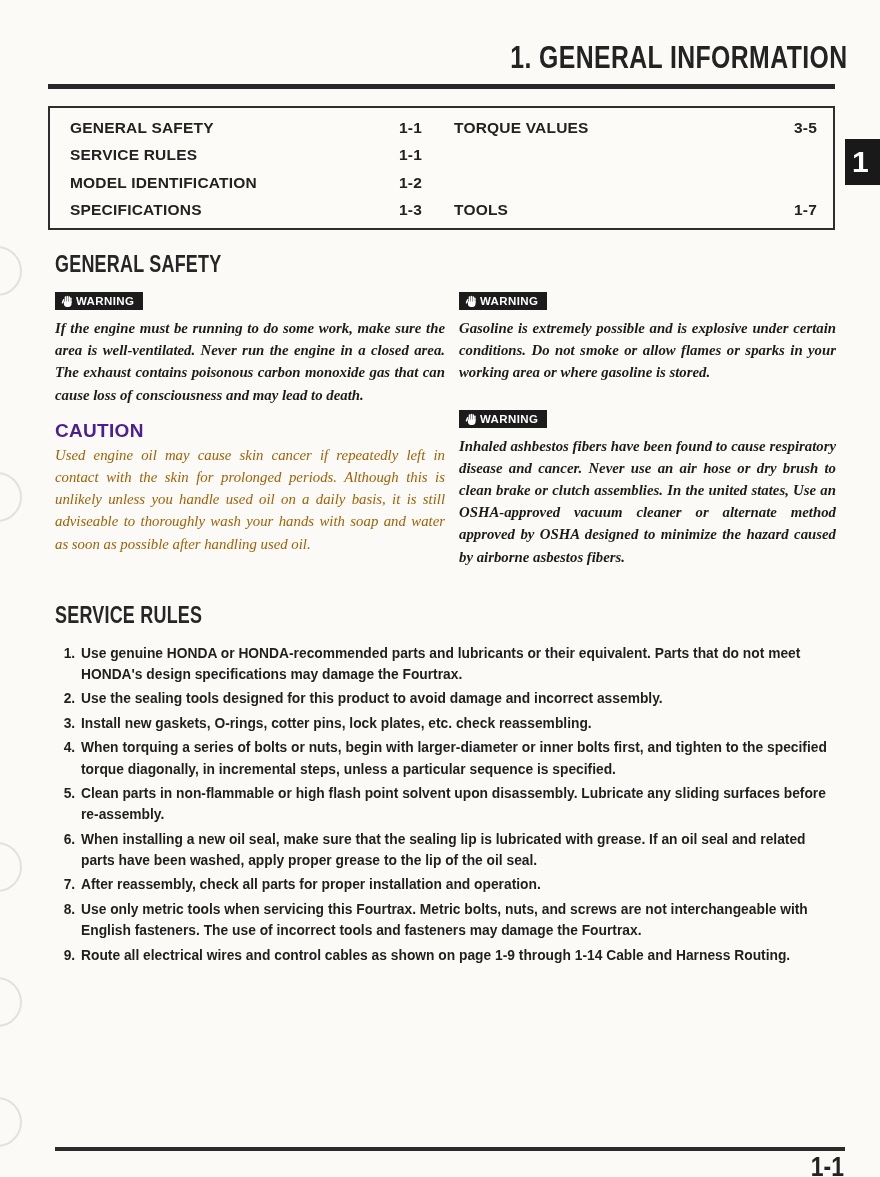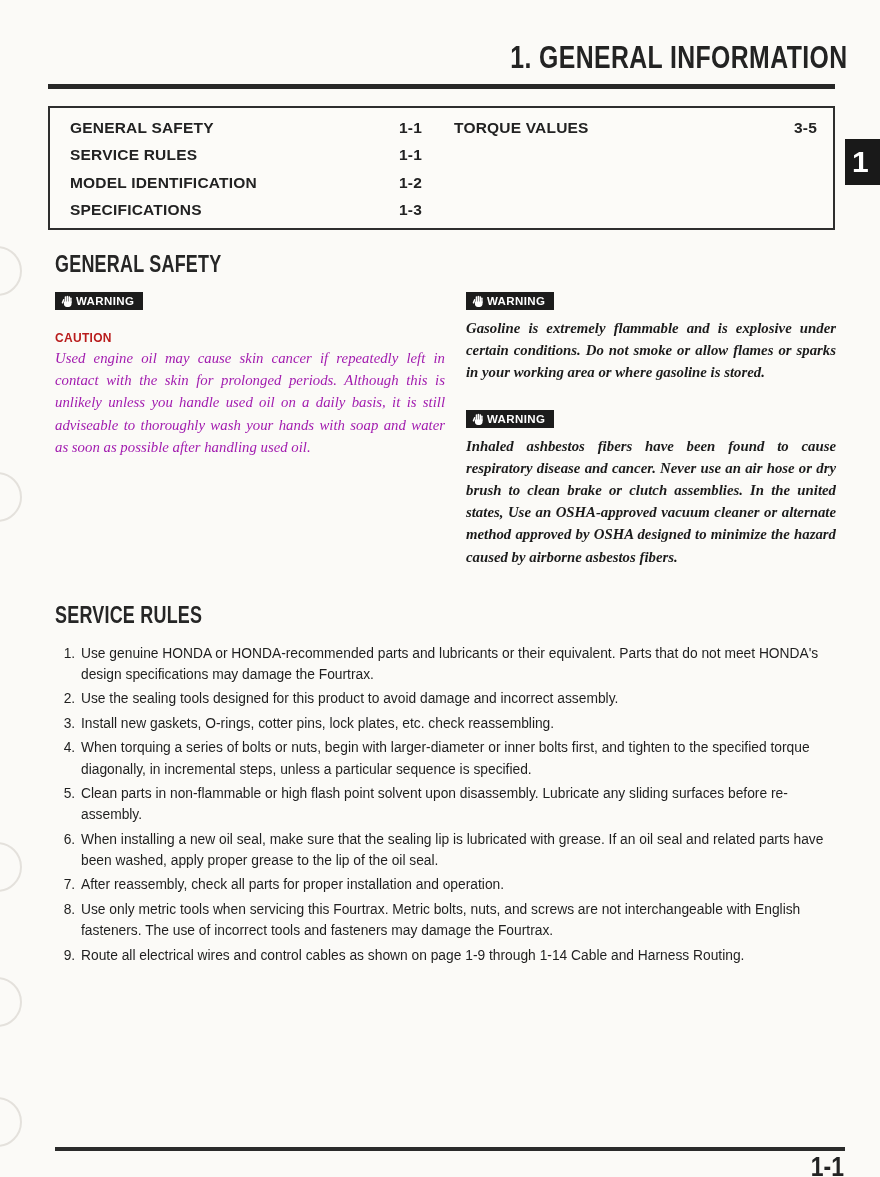--- a/index.html
+++ b/index.html
@@ -49,51 +49,51 @@
   }
 
   
   .content { position:absolute; top:207px; left:55px; width:781px; }
   .section-heading {
     font-size:23px; font-weight:bold; color:#262626;
     transform:scaleX(0.78); transform-origin:left center;
     white-space:nowrap; letter-spacing:0.3px;
     margin:0 0 14px 0;
   }
-  .cols { display:flex; gap:21px; }
+  .cols { display:flex; gap:14px; }
   .col-left  { width:390px; }
   .col-right { flex:1; }
 
   .badge {
     display:inline-flex; align-items:center; gap:3px;
     background:#1c1c1c; color:#ffffff;
     font-size:11.5px; font-weight:bold; letter-spacing:0.4px;
     padding:3px 9px 3px 6px; margin-bottom:7px;
   }
   .warn-text {
     font-family:"Liberation Serif", serif;
     font-style:italic; font-weight:bold;
     font-size:14.8px; line-height:1.5; text-align:justify;
     margin:0 0 12px 0; color:#1b1b1b;
   }
   .caution-label {
-    font-size:12px; font-weight:bold; letter-spacing:0.3px;
-    margin:14px 0 2px 0; color:#b91c1c;
+    font-size:19px; font-weight:bold; letter-spacing:0.3px;
+    margin:14px 0 2px 0; color:#4c1d95;
   }
   .caution-text {
     font-family:"Liberation Serif", serif;
     font-style:italic; font-weight:normal;
     font-size:14.8px; line-height:1.5; text-align:justify;
-    margin:0; color:#a21caf;
+    margin:0; color:#a16207;
   }
 
   .service-rules { margin-top:22px; }
   .rules-list {
     margin:12px 0 0 0; padding-left:24px;
-    font-size:13.8px; line-height:1.55; color:#1f1f1f;
+    font-size:13.8px; line-height:1.55; color:#1f1f1f;font-weight:bold;
   }
   .rules-list li { padding-left:2px; margin-bottom:3px; }
 
   
   .footer-rule {
     position:absolute; top:1103px; left:55px; width:790px; height:4px;
     background:#2b2b2b;
   }
   .page-number {
     position:absolute; top:1108px; right:36px;
@@ -138,20 +138,24 @@
       </div>
       <div class="toc-row">
         <span class="toc-label">SPECIFICATIONS</span>
         <span class="toc-page">1-3</span>
       </div>
     </div>
     <div class="toc-col toc-col-right">
       <div class="toc-row">
         <span class="toc-label">TORQUE VALUES</span>
         <span class="toc-page">3-5</span>
+      </div>
+      <div class="toc-row">
+        <span class="toc-label">TOOLS</span>
+        <span class="toc-page">1-7</span>
       </div>
     </div>
   </div>
 
   <div class="chapter-tab">
     <span>1</span>
   </div>
 
   <div class="content">
 
@@ -168,20 +172,21 @@
                 <rect x="9.4" y="1.2" width="2.6" height="12" rx="1.3"></rect>
                 <rect x="12.6" y="2.2" width="2.6" height="11" rx="1.3"></rect>
                 <rect x="15.3" y="4.2" width="2.4" height="9" rx="1.2"></rect>
                 <rect x="2.2" y="6.5" width="2.6" height="8" rx="1.3" transform="rotate(22 3.5 10.5)"></rect>
                 <path d="M4.8 11 h12.8 v3.6 a5.2 5.2 0 0 1 -5.2 5.2 h-2.4 a5.2 5.2 0 0 1 -5.2 -5.2 z"></path>
               </g>
             </svg>
           </span>
           <span>WARNING</span>
         </div>
+        <p class="warn-text">If the engine must be running to do some work, make sure the area is well-ventilated. Never run the engine in a closed area. The exhaust contains poisonous carbon monoxide gas that can cause loss of consciousness and may lead to death.</p>
 
         <div class="caution-label">CAUTION</div>
         <p class="caution-text">Used engine oil may cause skin cancer if repeatedly left in contact with the skin for prolonged periods. Although this is unlikely unless you handle used oil on a daily basis, it is still adviseable to thoroughly wash your hands with soap and water as soon as possible after handling used oil.</p>
       </div>
 
       <div class="col-right">
         <div class="badge">
           <span style="display:inline-flex;">
             <svg width="12" height="12" viewBox="0 0 20 20">
               <g fill="#ffffff">
@@ -189,21 +194,21 @@
                 <rect x="9.4" y="1.2" width="2.6" height="12" rx="1.3"></rect>
                 <rect x="12.6" y="2.2" width="2.6" height="11" rx="1.3"></rect>
                 <rect x="15.3" y="4.2" width="2.4" height="9" rx="1.2"></rect>
                 <rect x="2.2" y="6.5" width="2.6" height="8" rx="1.3" transform="rotate(22 3.5 10.5)"></rect>
                 <path d="M4.8 11 h12.8 v3.6 a5.2 5.2 0 0 1 -5.2 5.2 h-2.4 a5.2 5.2 0 0 1 -5.2 -5.2 z"></path>
               </g>
             </svg>
           </span>
           <span>WARNING</span>
         </div>
-        <p class="warn-text">Gasoline is extremely flammable and is explosive under certain conditions. Do not smoke or allow flames or sparks in your working area or where gasoline is stored.</p>
+        <p class="warn-text">Gasoline is extremely possible and is explosive under certain conditions. Do not smoke or allow flames or sparks in your working area or where gasoline is stored.</p>
 
         <div class="badge" style="margin-top:14px;">
           <span style="display:inline-flex;">
             <svg width="12" height="12" viewBox="0 0 20 20">
               <g fill="#ffffff">
                 <rect x="6.2" y="2.2" width="2.6" height="11" rx="1.3"></rect>
                 <rect x="9.4" y="1.2" width="2.6" height="12" rx="1.3"></rect>
                 <rect x="12.6" y="2.2" width="2.6" height="11" rx="1.3"></rect>
                 <rect x="15.3" y="4.2" width="2.4" height="9" rx="1.2"></rect>
                 <rect x="2.2" y="6.5" width="2.6" height="8" rx="1.3" transform="rotate(22 3.5 10.5)"></rect>

